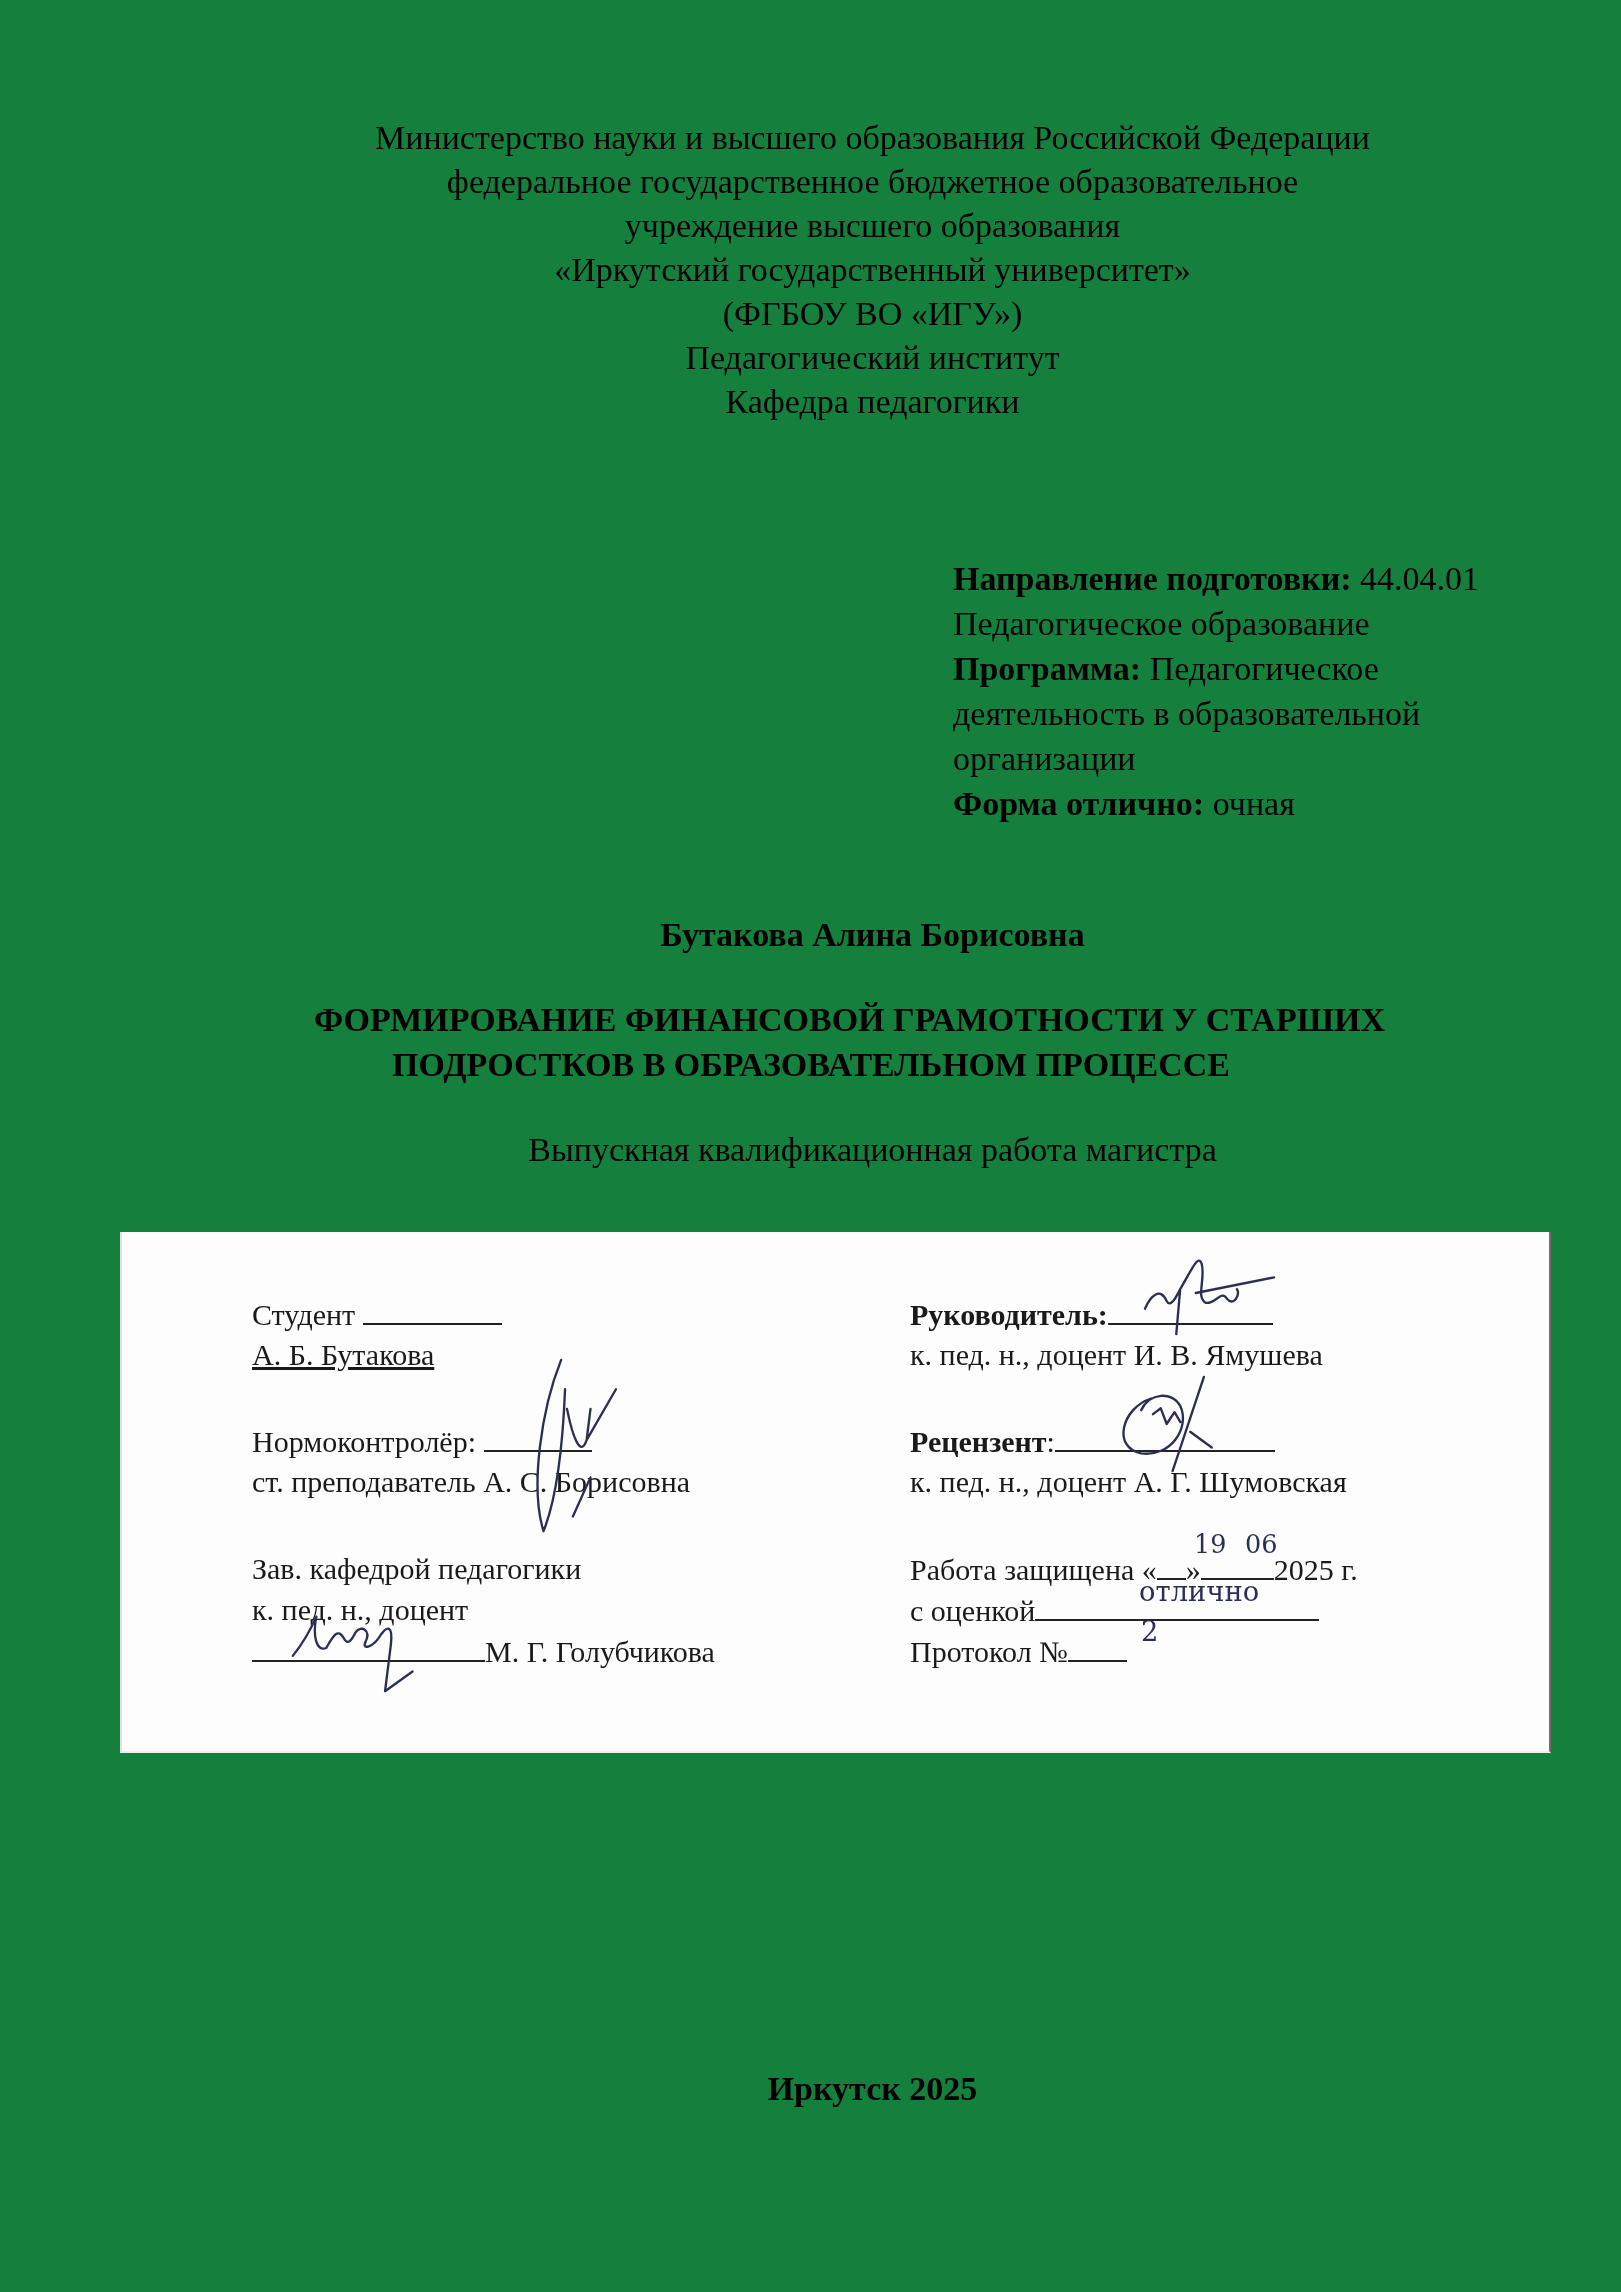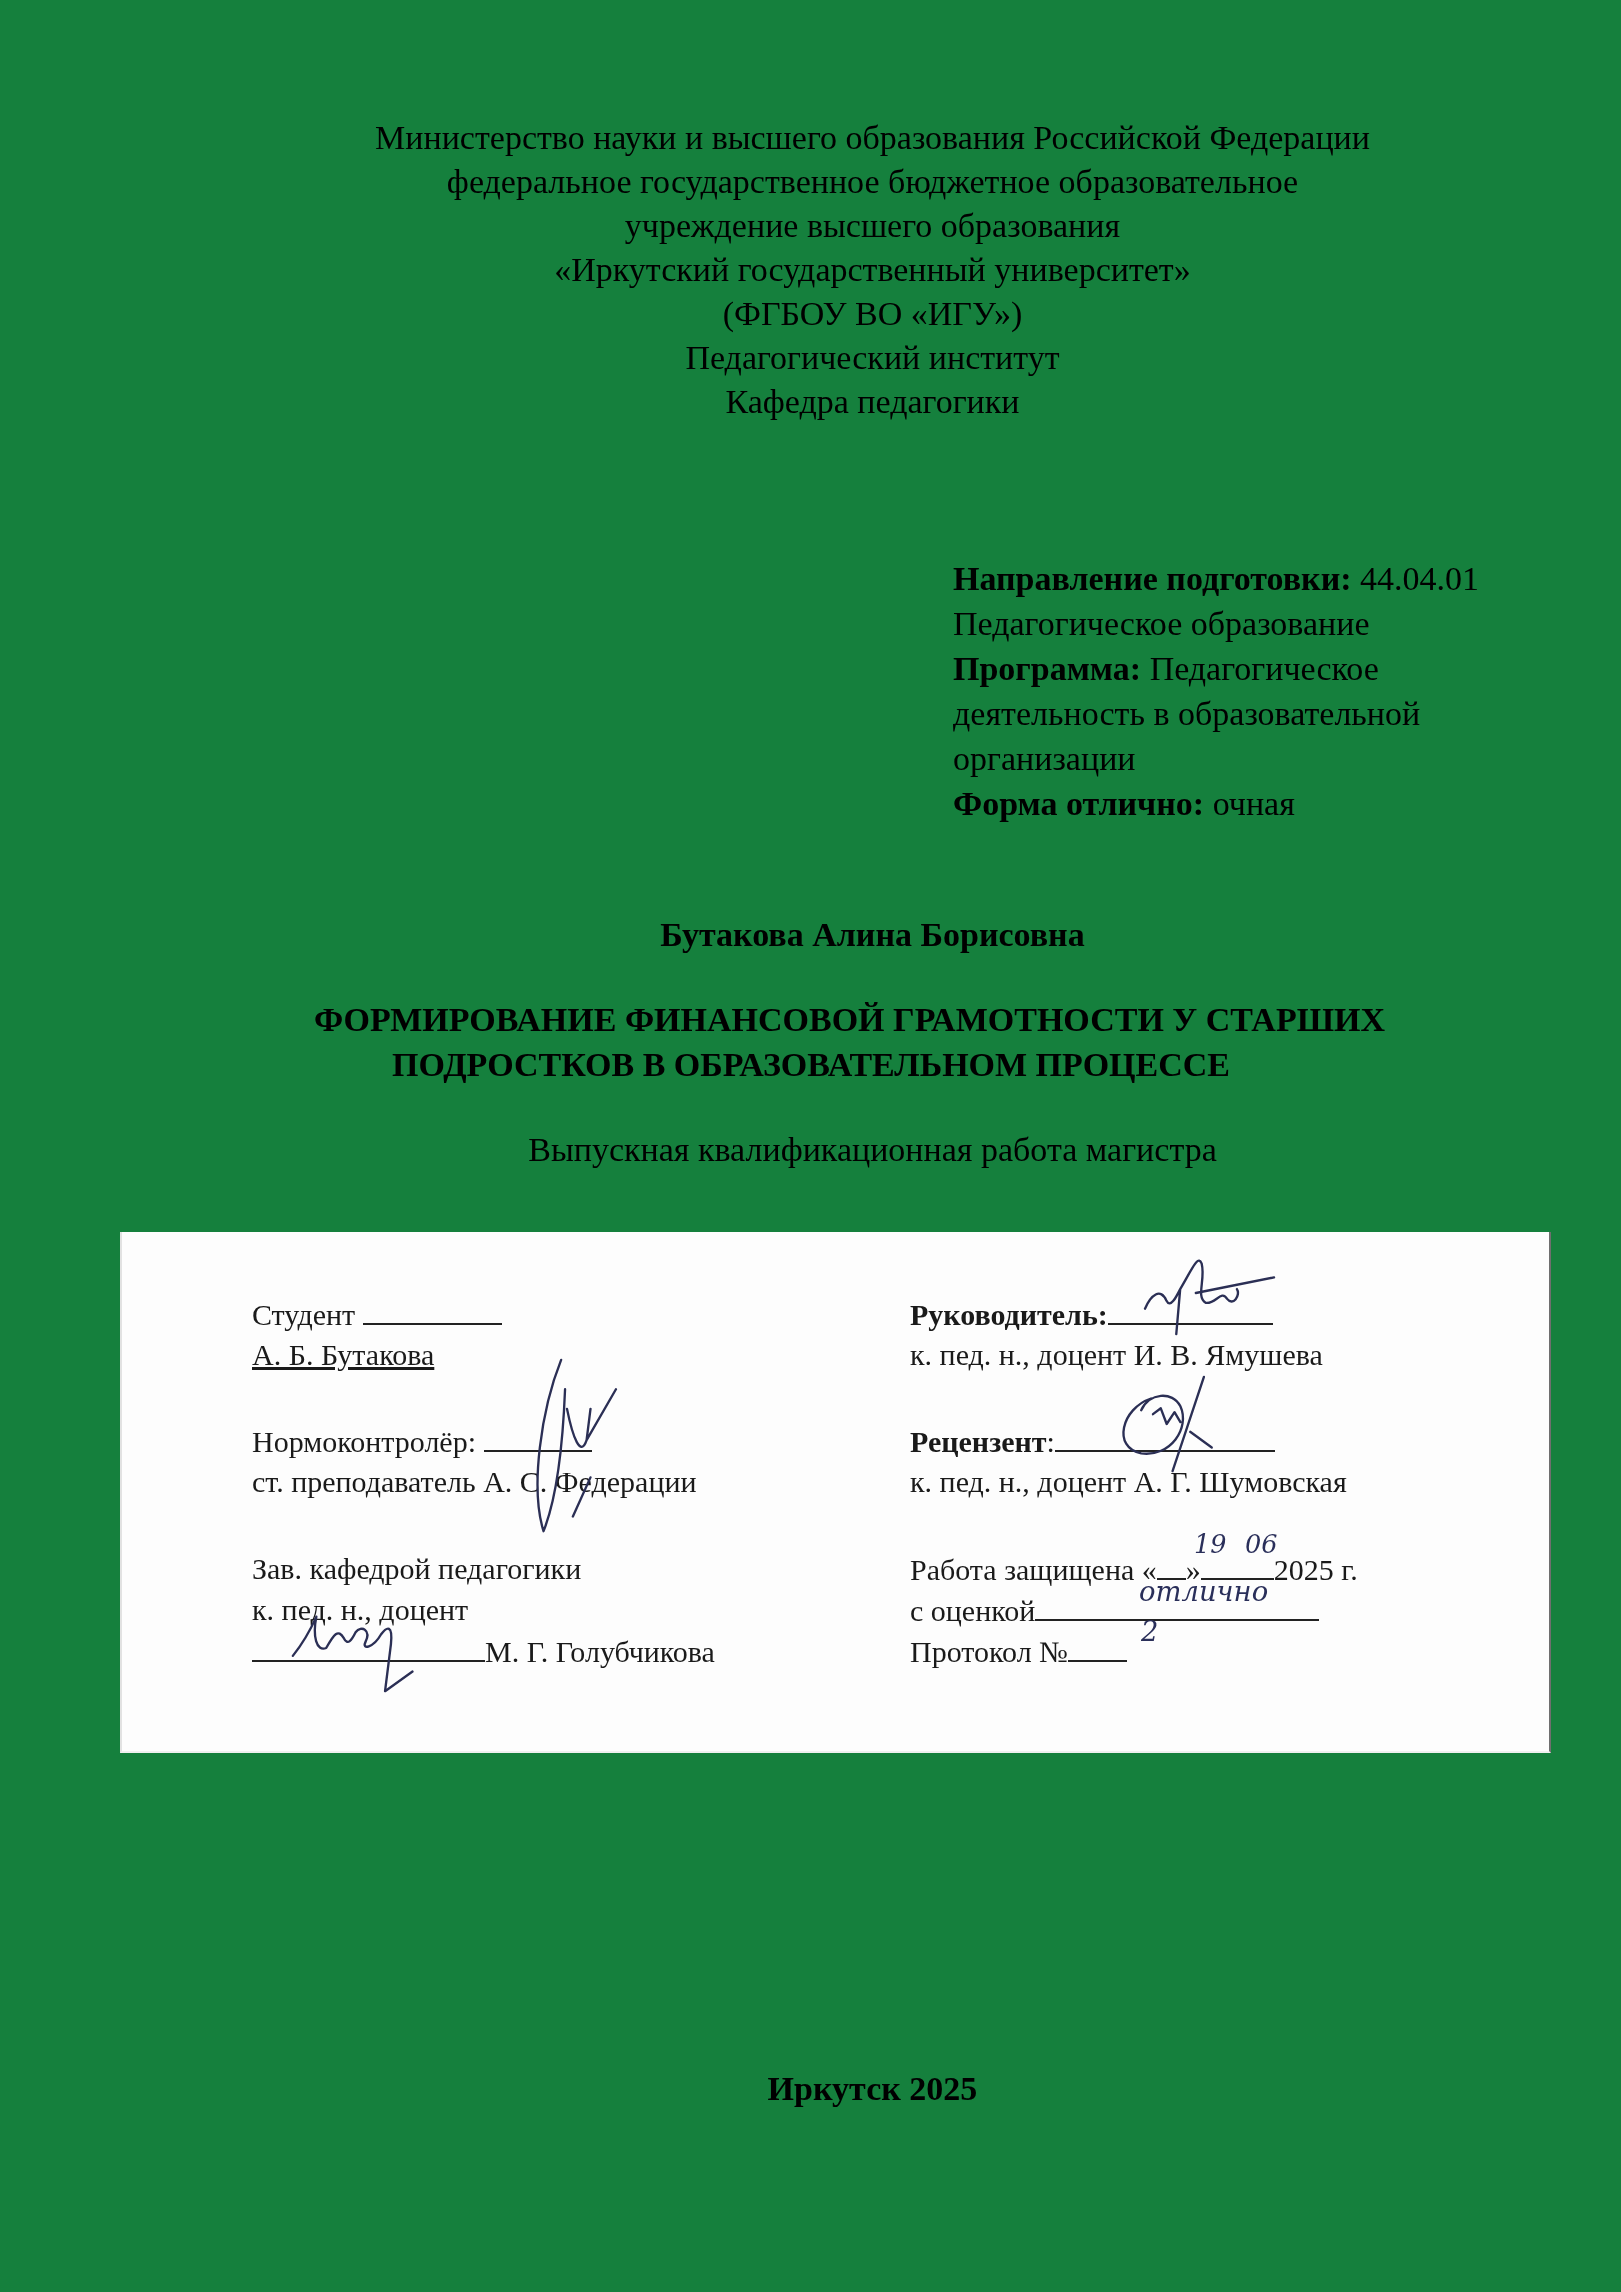--- a/index.html
+++ b/index.html
@@ -26,21 +26,21 @@
 
   .scan { position: absolute; left: 120px; top: 1232px; width: 1427px; height: 519px;
           background: #fdfdfd; border-left: 2px solid #e2e2e2; border-right: 2px solid #6f6f6f;
           border-bottom: 2px solid #f0f0f0; }
   .scan .col { position: absolute; top: 0; font-family: "Liberation Serif", serif;
                font-size: 30px; line-height: 41px; color: #1a1a1a; }
   .scan .left { left: 130px; }
   .scan .right { left: 788px; }
   .row { position: absolute; white-space: nowrap; text-align: right; }
   .line { display: inline-block; border-bottom: 2px solid #222; vertical-align: baseline; height: 1em; position: relative; }
-  .hand { position: absolute; color: #2a2f5a; font-family: "DejaVu Serif", serif; font-style: italic; font-size: 29px; }
+  .hand { position: absolute; color: #2a2f5a; font-family: "DejaVu Serif", serif; font-size: 29px; }
   .sig { position: absolute; pointer-events: none; }
   .sig path { fill: none; stroke: #2b2f55; stroke-width: 2.4; stroke-linecap: round; stroke-linejoin: round; }
 
   .city { position: absolute; left: 0; top: 2066px; width: 1745px; text-align: center;
           font-size: 34px; font-weight: bold; line-height: 45px; }
 </style>
 </head>
 <body>
 
 <div class="page">
@@ -79,21 +79,21 @@
       <div class="row" style="top:61px;">
         <span>Студент</span>
         <span class="line" style="width:139px;"></span>
       </div>
       <div class="row" style="top:102px;text-decoration:underline;">А. Б. Бутакова</div>
 
       <div class="row" style="top:188px;">
         <span>Нормоконтролёр:</span>
         <span class="line" style="width:108px;"></span>
       </div>
-      <div class="row" style="top:229px;">ст. преподаватель А. С. Федерации</div>
+      <div class="row" style="top:229px;">ст. преподаватель А. С. Борисовна</div>
 
       <div class="row" style="top:316px;">Зав. кафедрой педагогики</div>
       <div class="row" style="top:357px;">к. пед. н., доцент</div>
       <div class="row" style="top:398px;">
         <span class="line" style="width:233px;"></span><span>М. Г. Голубчикова</span>
       </div>
     </div>
 
     <div class="col right">
       <div class="row" style="top:61px;">

